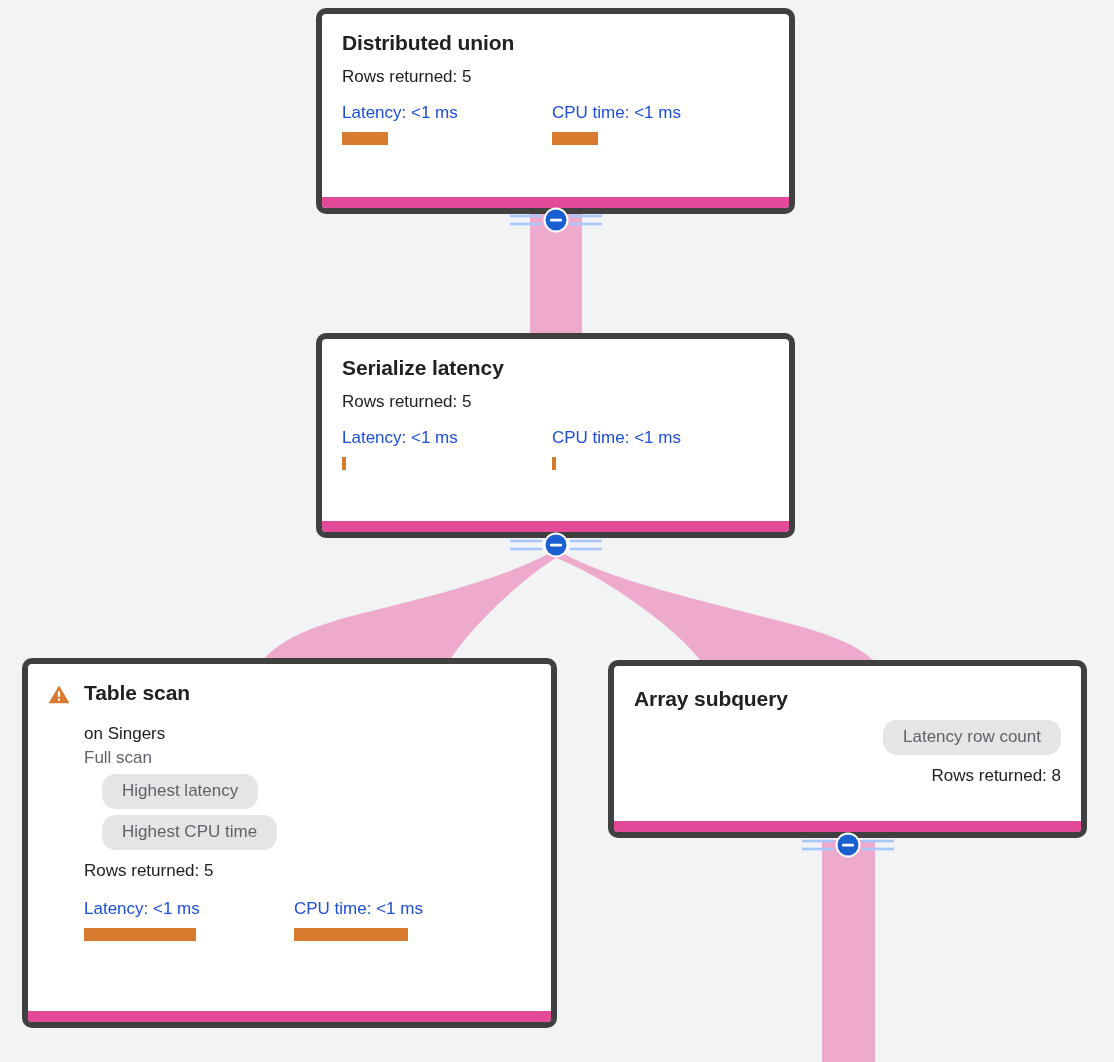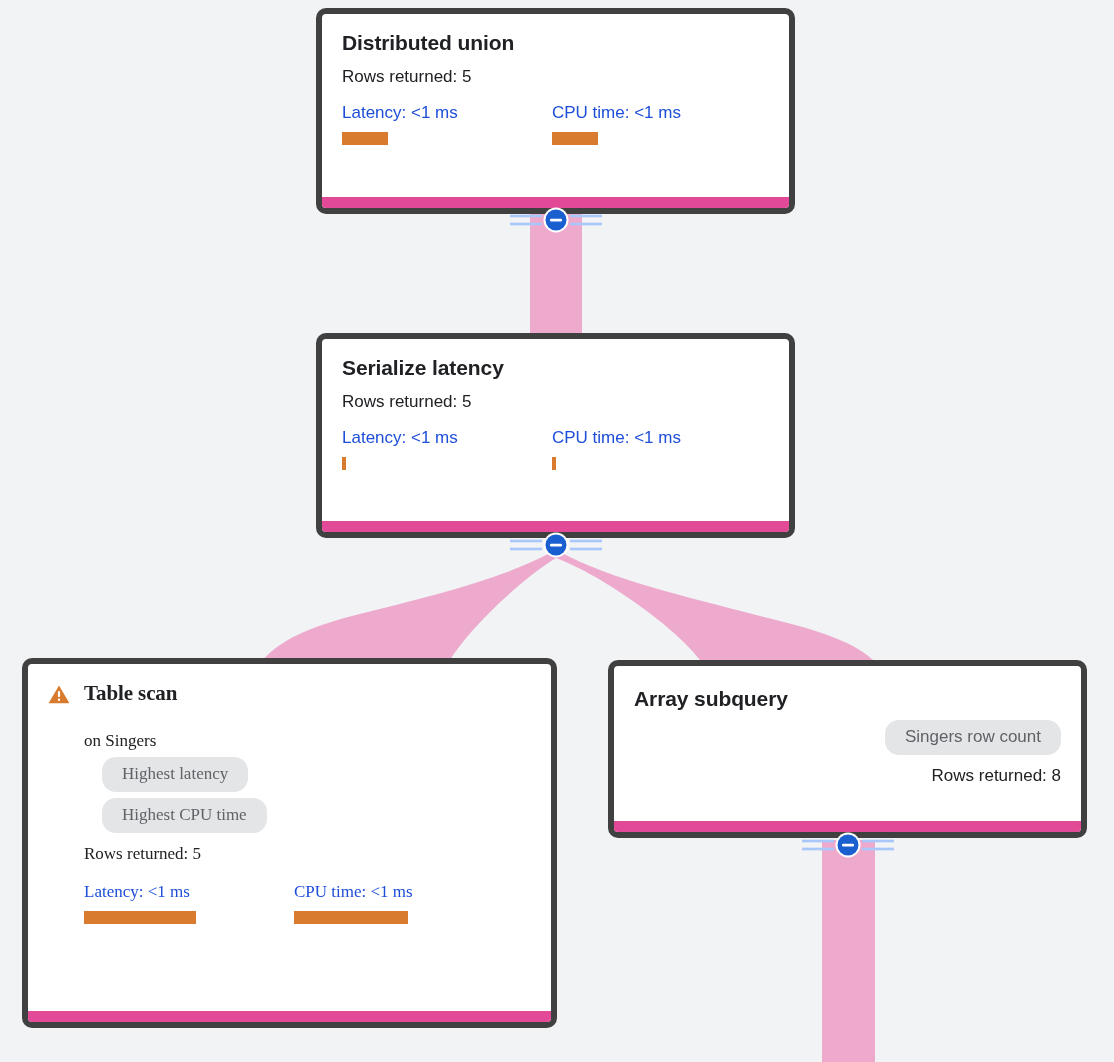--- a/index.html
+++ b/index.html
@@ -142,31 +142,32 @@
         <line x1="62" y1="9" x2="94" y2="9" stroke="#a8c7fa" stroke-width="2.6"></line>
         <line x1="62" y1="17" x2="94" y2="17" stroke="#a8c7fa" stroke-width="2.6"></line>
       </g>
       <circle cx="48" cy="13" r="12.5" fill="#ffffff"></circle>
       <circle cx="48" cy="13" r="10.5" fill="#1a5fd0"></circle>
       <rect x="42" y="11.8" width="12" height="2.6" rx="1.2" fill="#ffffff"></rect>
     </svg>
   </div>
 
   <div class="node" style="left:22px;top:658px;width:535px;height:370px;">
-    <div class="node-body" style="font-family:Liberation Serif, serif;">
+    <div class="node-body" style="">
       <div class="node-title-row">
         <svg class="warn-icon" viewBox="0 0 24 22" xmlns="http://www.w3.org/2000/svg">
           <path d="M12 1.6 L23 20.4 Q23.4 21.2 22.5 21.2 L1.5 21.2 Q0.6 21.2 1 20.4 Z" fill="#d97b2e"></path>
           <rect x="10.8" y="7.6" width="2.4" height="6.6" rx="1" fill="#ffffff"></rect>
           <rect x="10.8" y="16" width="2.4" height="2.6" rx="1" fill="#ffffff"></rect>
         </svg>
         <div class="node-title">Table scan</div>
       </div>
-      <div class="indent-col" style="padding-left:36px;margin-top:23px;">
+      <div class="indent-col" style="padding-left:36px;margin-top:16px;">
         <div class="node-sub">on Singers</div>
+        <div class="node-sub muted">Full scan</div>
         <div class="badge-wrap" style="padding-left:0;">
           <div style="padding-left:18px;">
             <span class="badge">Highest latency</span>
           </div>
           <div style="padding-left:18px;">
             <span class="badge">Highest CPU time</span>
           </div>
         </div>
         <div class="rows-line" style="margin-top:6px;">Rows returned: 5</div>
         <div class="metrics" style="margin-top:14px;">
@@ -184,21 +185,21 @@
     <div class="node-bottom-bar"></div>
   </div>
 
   <div class="node" style="left:608px;top:660px;width:479px;height:178px;">
     <div class="node-body" style="padding-top:20px;text-align:right;">
       <div class="node-title-row">
         <div class="node-title">Array subquery</div>
       </div>
       <div style="margin-top:4px;">
         <div style="padding-left:18px;">
-          <span class="badge">Singers row count</span>
+          <span class="badge">Latency row count</span>
         </div>
         <div class="rows-line" style="margin-top:6px;">Rows returned: 8</div>
       </div>
     </div>
     <div class="node-bottom-bar"></div>
   </div>
 
   <div class="connector" style="left:800px;top:832px;">
     <svg viewBox="0 0 96 26" xmlns="http://www.w3.org/2000/svg">
       <g>

